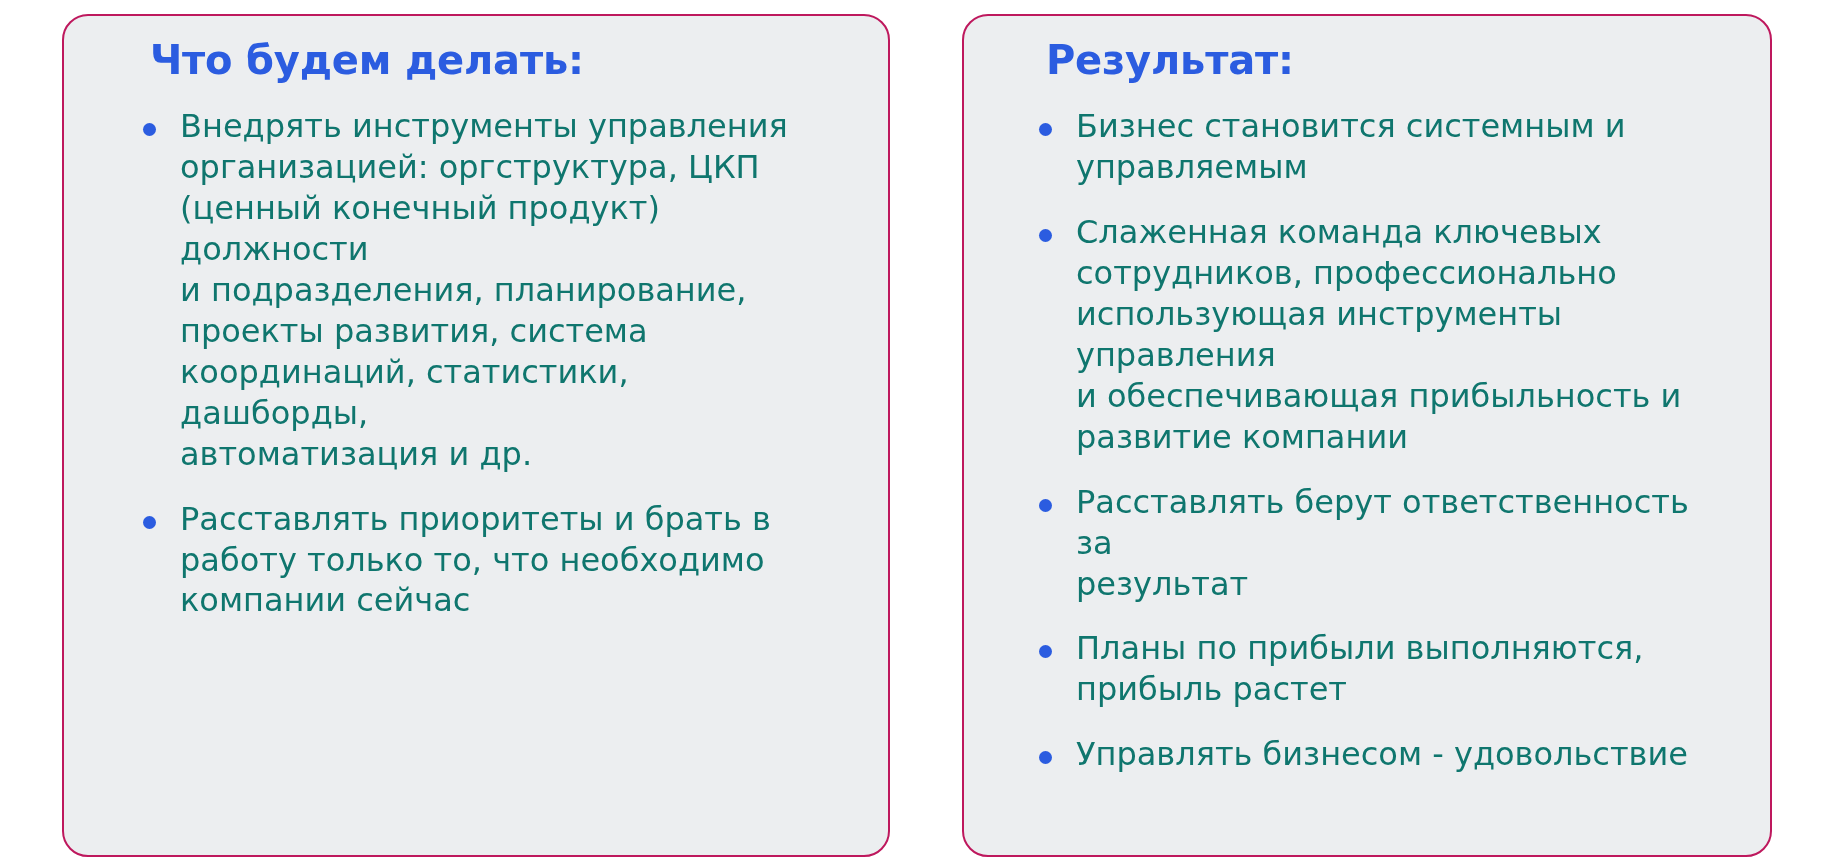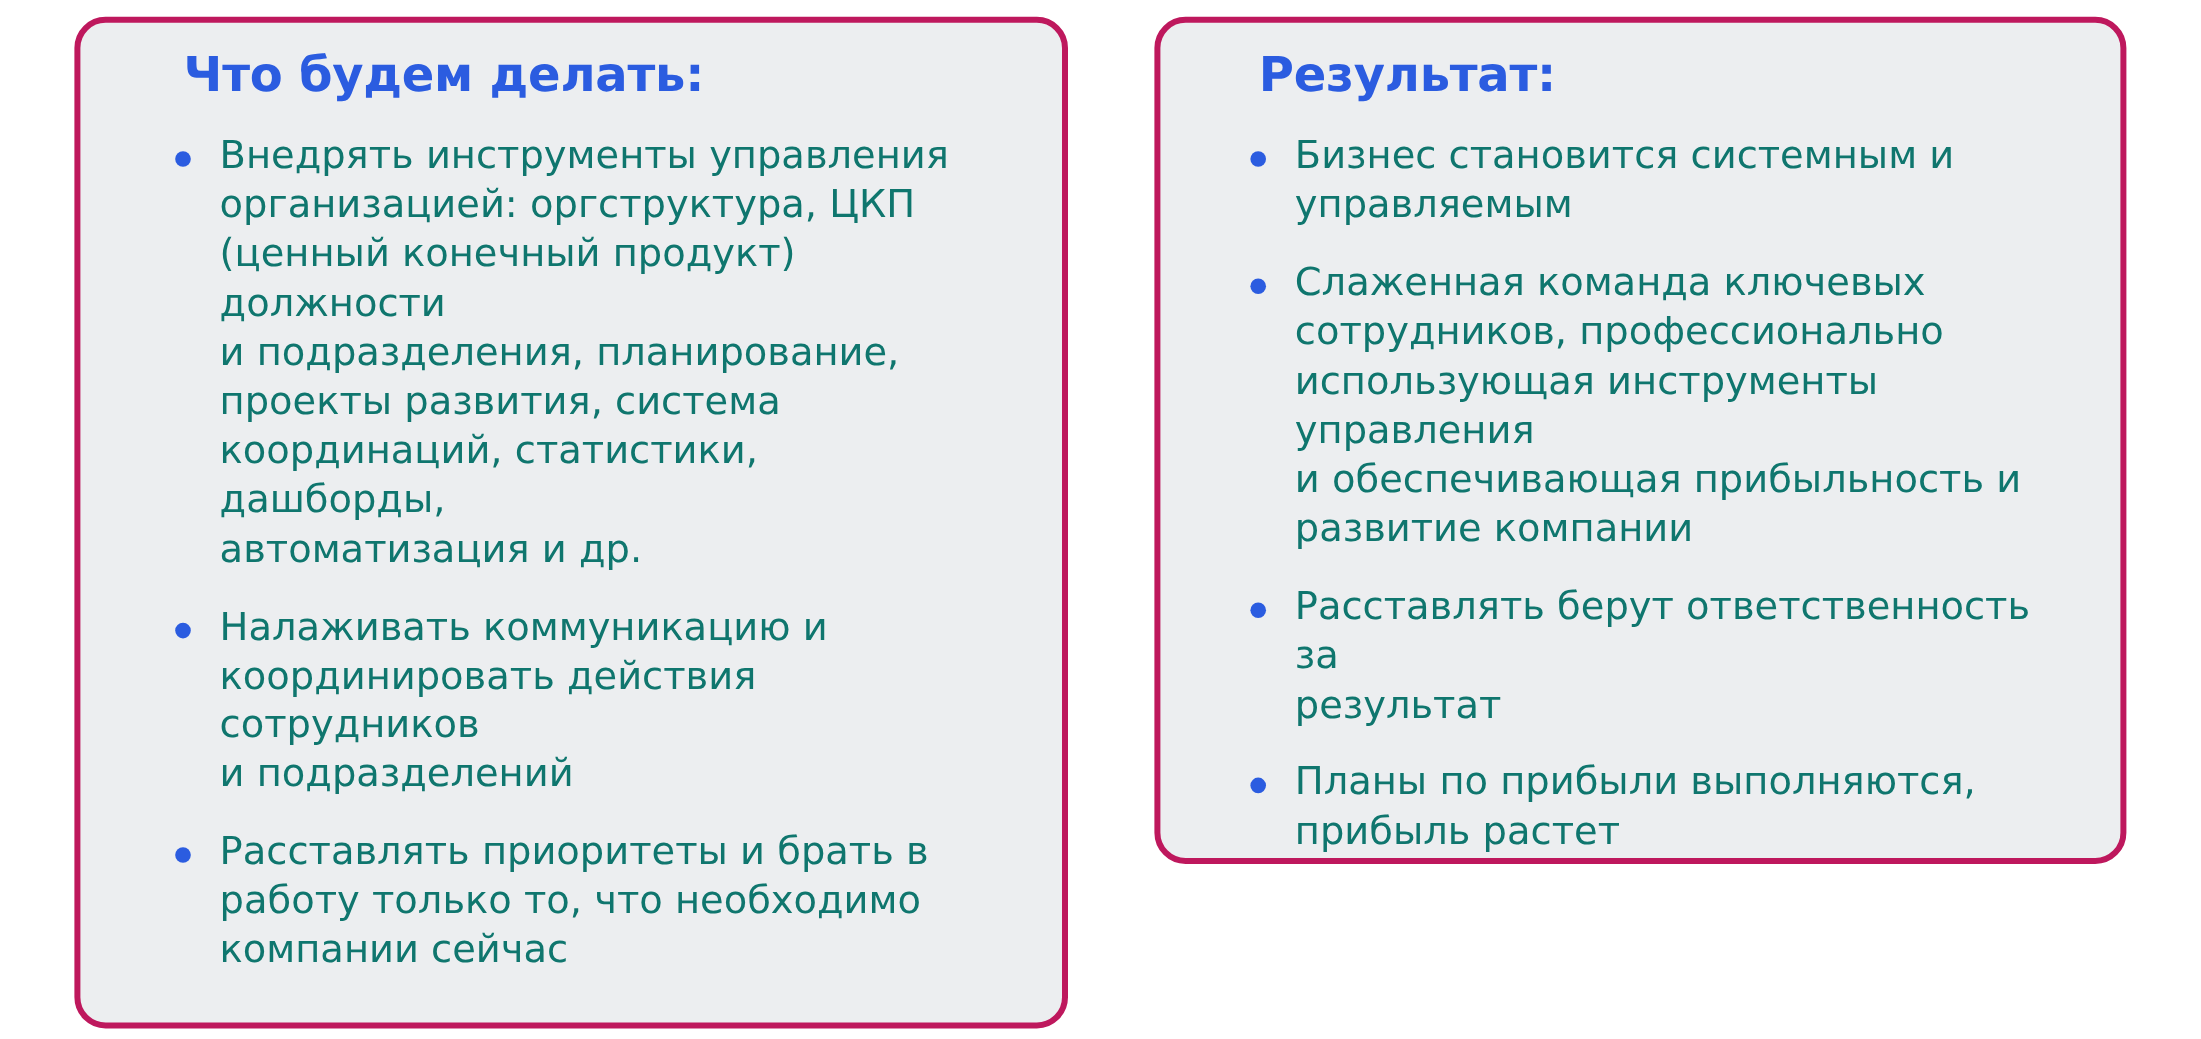--- a/index.html
+++ b/index.html
@@ -28,21 +28,21 @@
     top: 0;
     width: 1834px;
     height: 866px;
     display: flex;
     align-items: flex-start;
   }
 
   .panel {
     position: absolute;
     background: #eceef0;
-    border: 5px solid #be185d;
+    border: 2px solid #be185d;
     border-radius: 26px;
     box-sizing: border-box;
     overflow: hidden;
   }
 
   .panel-inner {
     position: relative;
     width: 100%;
     height: 100%;
     box-sizing: border-box;
@@ -72,21 +72,21 @@
     left: 62px;
     top: 14px;
     width: 828px;
     height: 843px;
   }
 
   #panel-right {
     left: 962px;
     top: 14px;
     width: 810px;
-    height: 706px;
+    height: 843px;
   }
 
   .panel-title {
     position: relative;
     color: #2b5ce0;
     font-weight: bold;
     font-size: 40px;
     line-height: 1.1;
     letter-spacing: -0.2px;
     z-index: 2;
@@ -160,26 +160,20 @@
             <span class="bullet-text">Внедрять инструменты управления
 организацией: оргструктура, ЦКП
 (ценный конечный продукт) должности
 и подразделения, планирование,
 проекты развития, система
 координаций, статистики, дашборды,
 автоматизация и др.</span>
           </li>
           <li class="bullet">
             <span class="bullet-dot"></span>
-            <span class="bullet-text">Налаживать коммуникацию и
-координировать действия сотрудников
-и подразделений</span>
-          </li>
-          <li class="bullet">
-            <span class="bullet-dot"></span>
             <span class="bullet-text">Расставлять приоритеты и брать в
 работу только то, что необходимо
 компании сейчас</span>
           </li>
 
         </ul>
       </div>
     </section>
 
     <section class="panel" id="panel-right">

